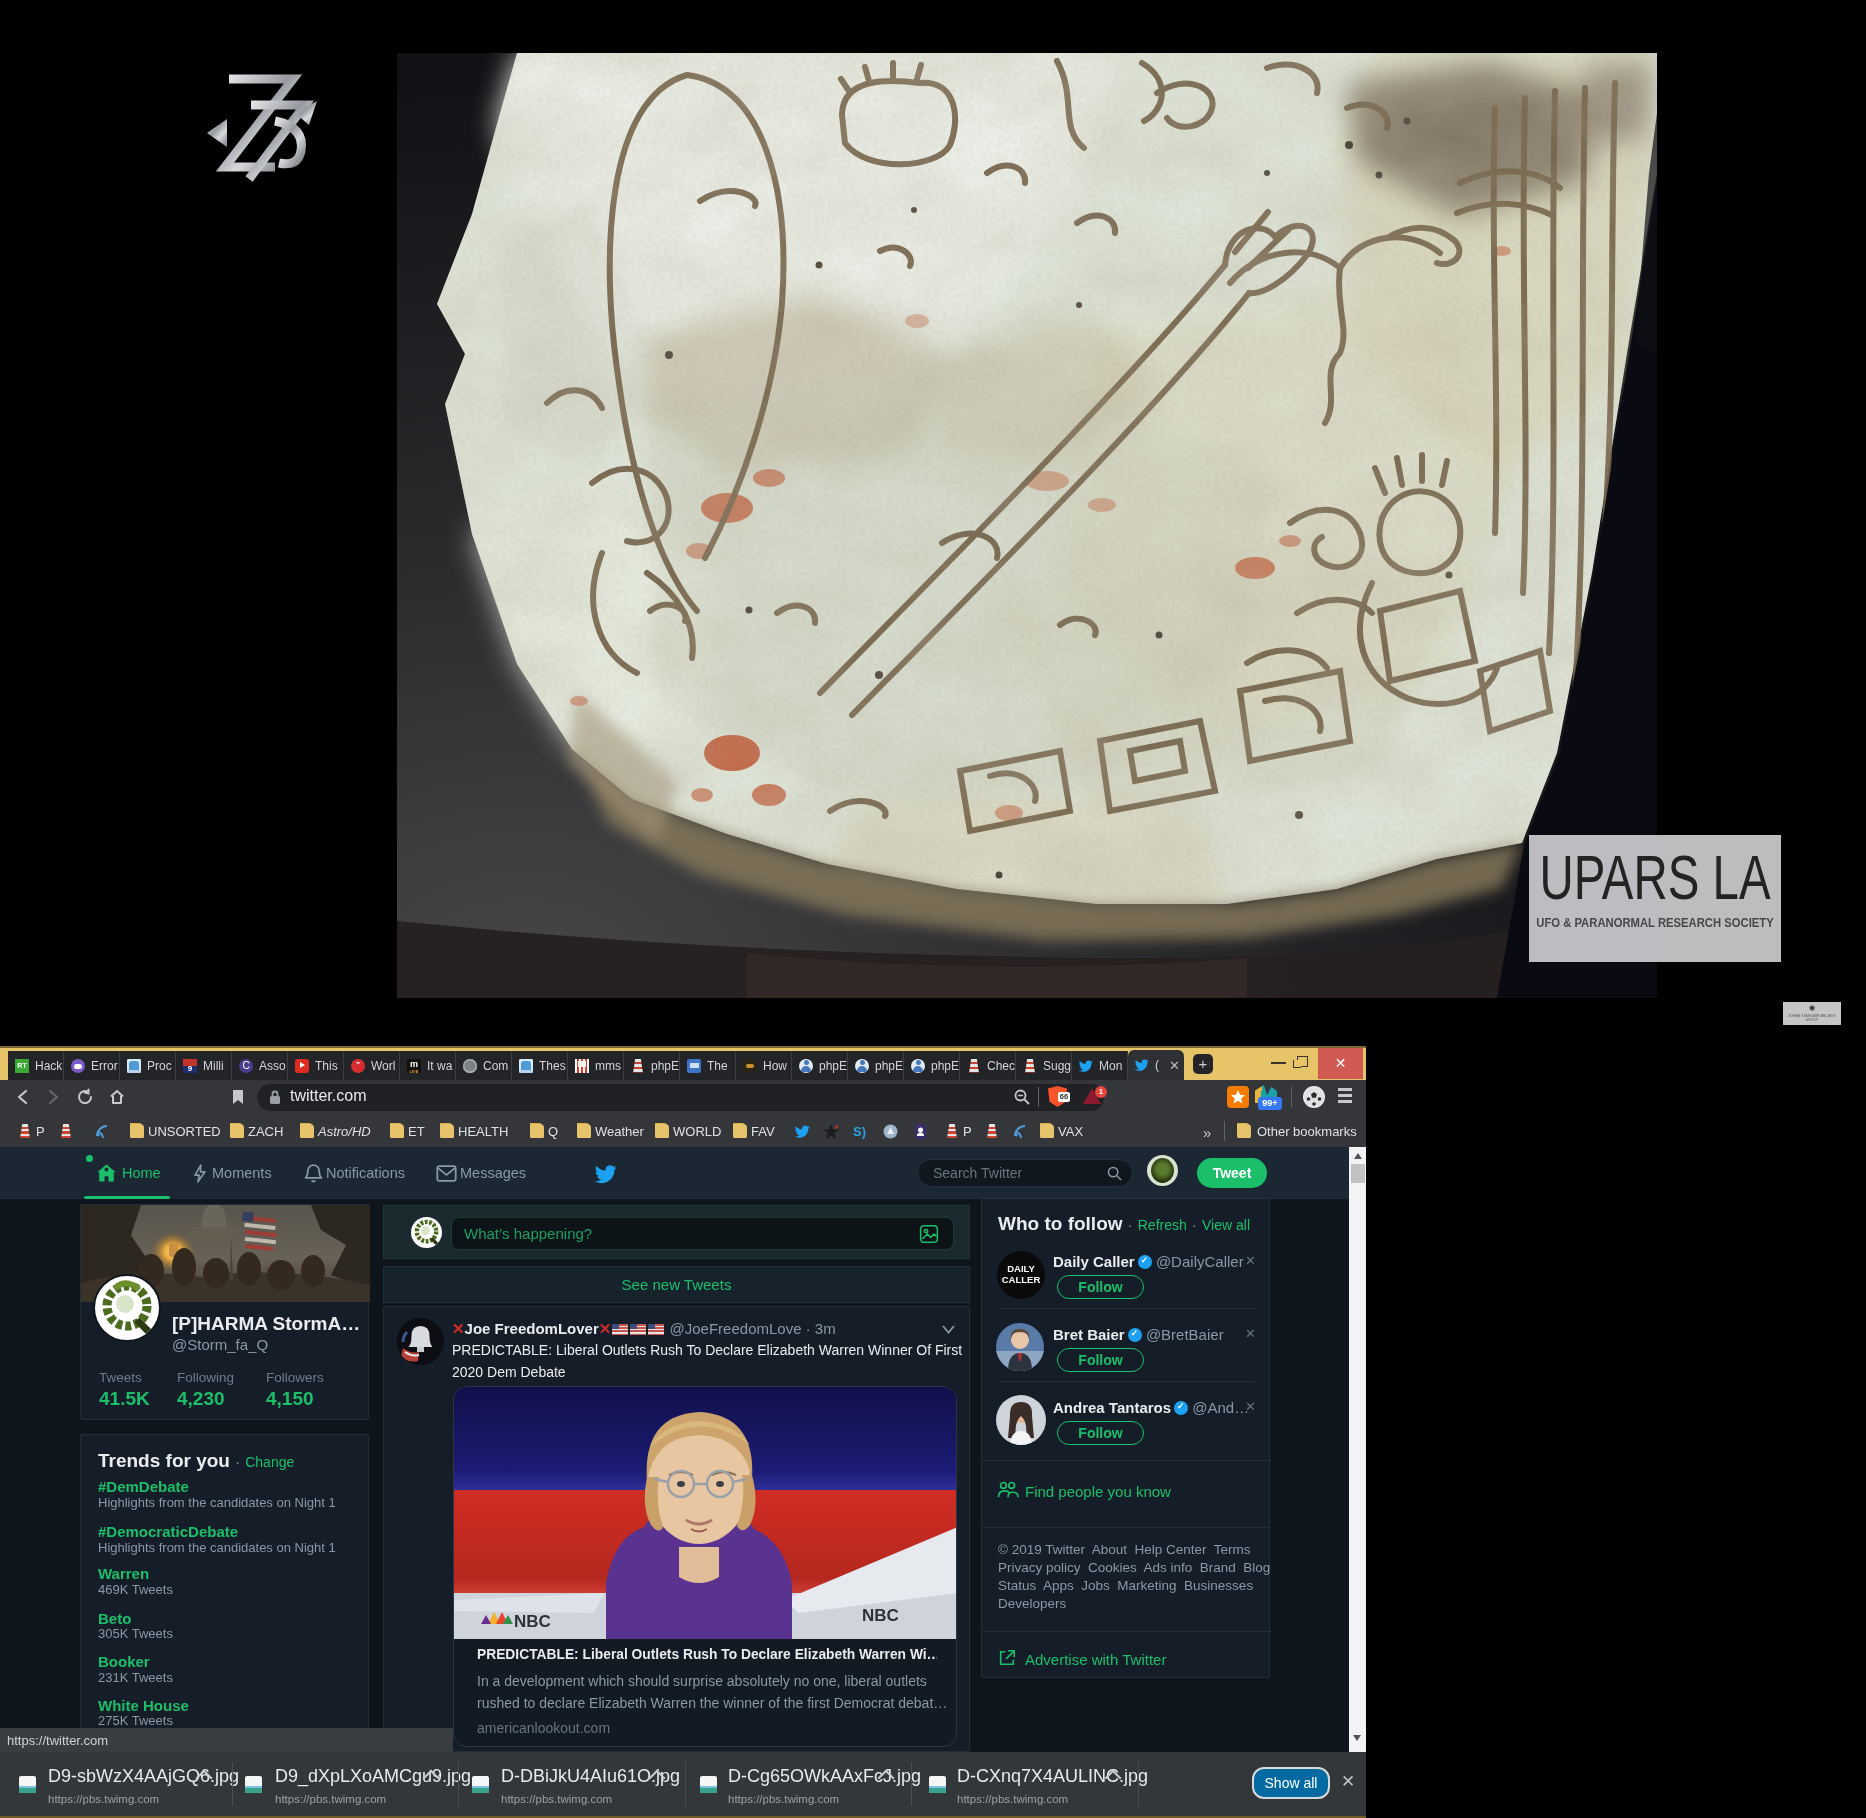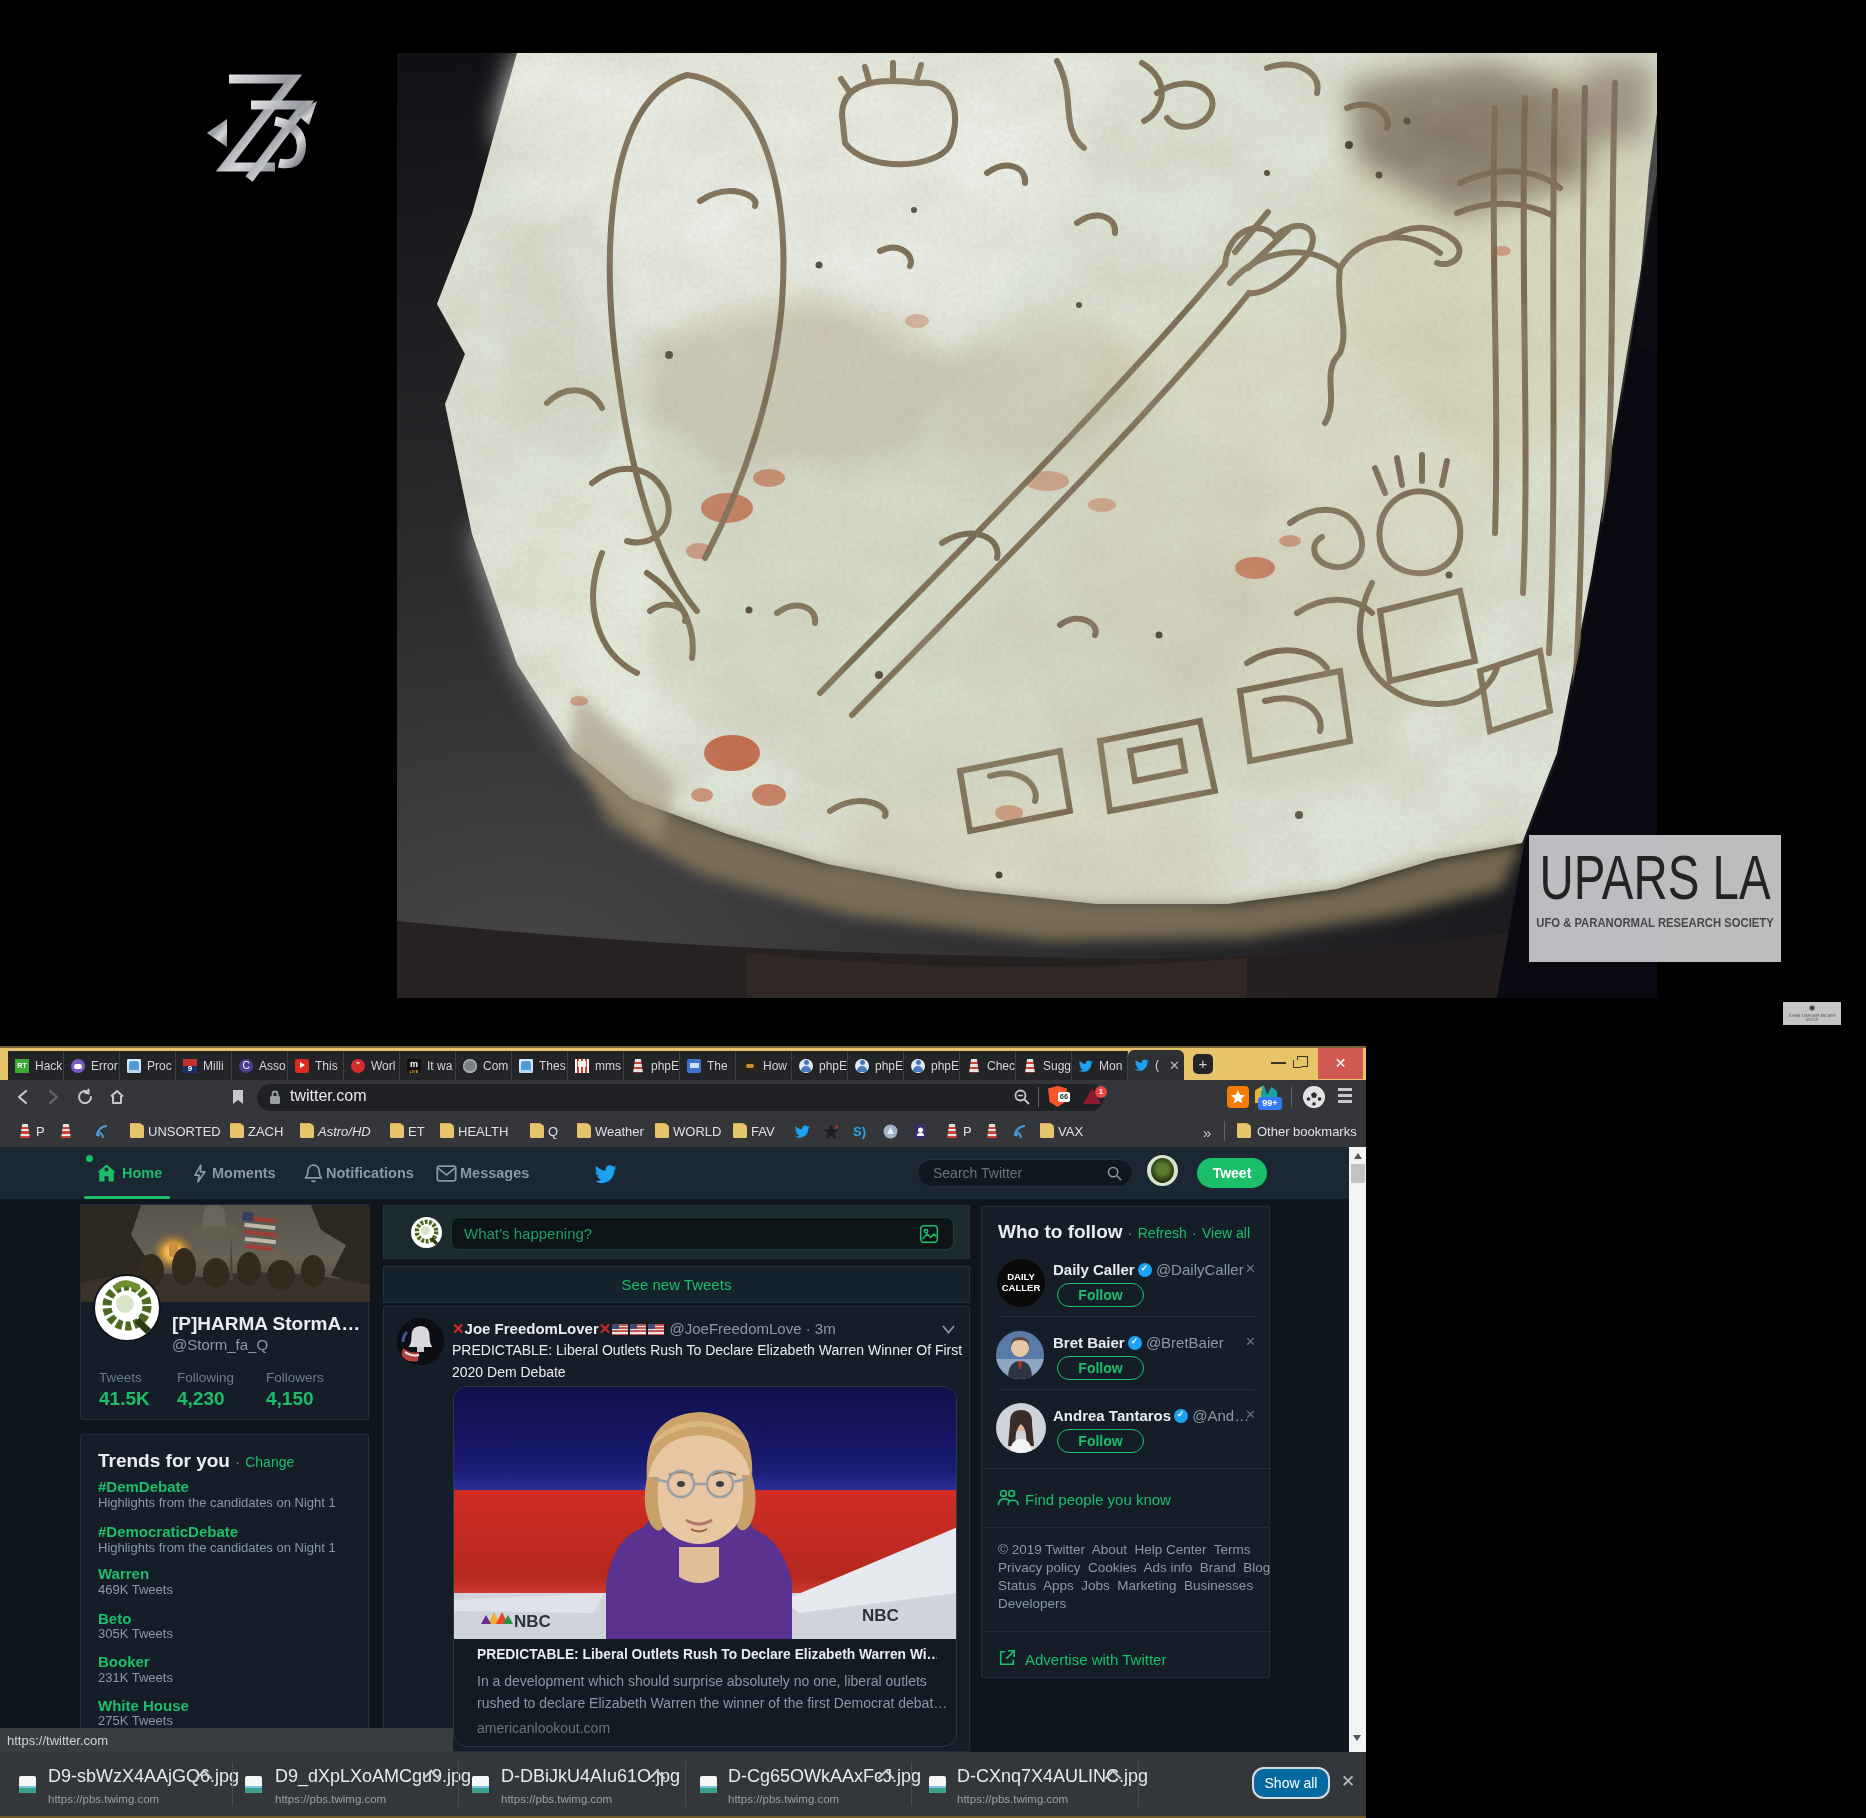--- a/index.html
+++ b/index.html
@@ -16,21 +16,21 @@
   .fvpp::before { content:""; display:block; width:5px; height:5px; border-radius:50%; background:#4878be; margin:1.5px auto 0; }
   .fvpp::after { content:""; display:block; width:10px; height:6px; border-radius:5px 5px 0 0; background:#4878be; margin:1px auto 0; }
   .bmi { position:absolute; top:9px; width:14px; height:14px; }
   .bmt { position:absolute; top:9px; font-size:13px; color:#dfe1e4; white-space:nowrap; }
   .fvfold { background:#e7c46b; border-radius:1.5px 4px 1.5px 1.5px; box-shadow:-1px -2px 0 -1px #d9b24f; }
   .dli { position:absolute; top:24px; width:17px; height:17px; background:#f5f6f7; border-radius:2px; box-shadow:inset 0 -7px 0 -2px #3aa18a, inset 0 -9px 0 -2px #7ec4e8; }
   .dlf { position:absolute; top:14px; font-size:18px; color:#e8eaed; white-space:nowrap; }
   .dlu { position:absolute; top:41px; font-size:11.5px; color:#9aa0a6; white-space:nowrap; }
   .dlc { position:absolute; top:20px; width:12px; height:12px; border-left:2.5px solid #c8cacc; border-top:2.5px solid #c8cacc; transform:rotate(45deg); }
   .dls { position:absolute; top:10px; width:1px; height:44px; background:#4a4d50; }
-  .navt { top:18px; font-size:14.5px; font-weight:bold; color:#8899a6; }
+  .navt { top:18px; font-size:14.5px; font-weight:normal; color:#8899a6; }
   .card { background:#151e28; border:1px solid #222e3a; border-radius:2px; }
   .stl { font-size:13.5px; color:#6b7d8c; }
   .stv { font-size:19px; font-weight:bold; color:#1bbf6a; }
   .trh { left:17px; font-size:15px; font-weight:bold; color:#1bbf6a; }
   .trs { left:17px; font-size:13px; color:#8899a6; }
   .usf { display:inline-block; width:16px; height:11px; margin:0 1px; vertical-align:-1px; background:repeating-linear-gradient(180deg,#c5544e 0 1.6px,#e8e3e0 1.6px 3.2px); position:relative; }
   .usf::before { content:""; position:absolute; left:0; top:0; width:7px; height:5px; background:#3c4a7a; }
   .wtfn { font-size:15px; white-space:nowrap; }
   .vbadge { display:inline-block; width:14px; height:14px; margin-left:3px; vertical-align:-2px; background:#1da1f2; border-radius:50%; position:relative; }
   .vbadge::after { content:"\2713"; position:absolute; left:3px; top:0px; color:#fff; font-size:9px; font-weight:bold; }
@@ -653,21 +653,21 @@
               <path d="M32,228 l5,9 h-10 Z" fill="#6a2c8f"></path>
               <path d="M54,228 l5,9 h-10 Z" fill="#2c8f4a"></path>
             </g>
         </svg>
         <div class="abs" style="left:23px; top:260px; width:460px; color:#e9edf0; font-weight:bold; font-size:13.8px; white-space:nowrap; overflow:hidden;">PREDICTABLE: Liberal Outlets Rush To Declare Elizabeth Warren Wi…</div>
         <div class="abs" style="left:23px; top:284px; color:#8899a6; font-size:14px; line-height:21.5px; white-space:nowrap;">In a development which should surprise absolutely no one, liberal outlets<br>rushed to declare Elizabeth Warren the winner of the first Democrat debat…</div>
         <div class="abs" style="left:23px; top:333px; color:#66757f; font-size:14px;">americanlookout.com</div>
       </div>
     </div>
 
-    <div class="abs card" style="left:981px; top:59px; width:289px; height:362px;">
+    <div class="abs card" style="left:981px; top:51px; width:289px; height:362px;">
       <div class="abs" style="left:16px; top:14px; color:#e9edf0; font-weight:bold; font-size:19px; white-space:nowrap;">Who to follow <span style="color:#8899a6; font-size:14px; font-weight:normal;">·</span> <span style="color:#1bbf6a; font-size:14px; font-weight:normal;">Refresh</span> <span style="color:#8899a6; font-size:14px; font-weight:normal;">·</span> <span style="color:#1bbf6a; font-size:14px; font-weight:normal;">View all</span></div>
       <div class="abs" style="left:15px; top:52px; width:48px; height:48px; border-radius:50%; background:#0a0a0a; overflow:hidden; text-align:center;">
         <div style="font-size:9.5px; font-weight:bold; color:#fff; margin-top:12px; line-height:11px; letter-spacing:0;">DAILY<br>CALLER</div>
       </div>
       <div class="abs wtfn" style="left:71px; top:54px;"><b style="color:#e9edf0;">Daily Caller</b><span class="vbadge"></span> <span style="color:#8899a6;">@DailyCaller</span></div>
       <div class="abs folw" style="left:75px; top:76px;">Follow</div>
       <div class="abs wtfx" style="left:263px; top:54px;">✕</div>
       <div class="abs" style="left:16px; top:109px; width:257px; height:1px; background:#222e3a;"></div>
       <div class="abs" style="left:14px; top:124px; width:48px; height:48px; border-radius:50%; overflow:hidden;">
         <svg width="48" height="48" viewBox="0 0 48 48">

